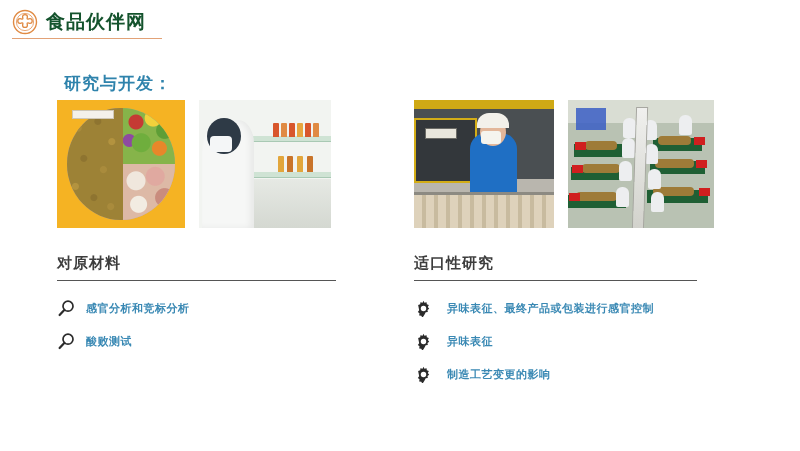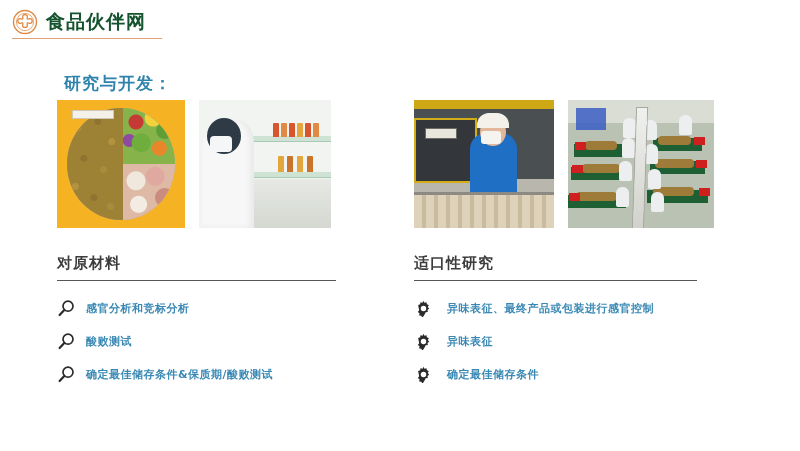--- a/index.html
+++ b/index.html
@@ -371,29 +371,20 @@
     <div class="bullet">
       <span class="bullet-icon">
         <svg viewBox="0 0 19 19" width="19" height="19" aria-hidden="true">
           <circle cx="11" cy="7.2" r="5" fill="none" stroke="#2b2b2b" stroke-width="1.7"></circle>
           <line x1="7.3" y1="10.9" x2="2.6" y2="16" stroke="#2b2b2b" stroke-width="2.2" stroke-linecap="round"></line>
         </svg>
       </span>
       <span class="bullet-text">酸败测试</span>
     </div>
 
-    <div class="bullet">
-      <span class="bullet-icon">
-        <svg viewBox="0 0 19 19" width="19" height="19" aria-hidden="true">
-          <circle cx="11" cy="7.2" r="5" fill="none" stroke="#2b2b2b" stroke-width="1.7"></circle>
-          <line x1="7.3" y1="10.9" x2="2.6" y2="16" stroke="#2b2b2b" stroke-width="2.2" stroke-linecap="round"></line>
-        </svg>
-      </span>
-      <span class="bullet-text">确定最佳储存条件&amp;保质期/酸败测试</span>
-    </div>
 
   </div>
 </div>
 
 <div class="column col-right">
 
   <div class="photo-row">
 
     <div class="photo photo-3">
       <div class="fac-bg"></div>
@@ -473,17 +464,17 @@
       <span class="bullet-text">异味表征</span>
     </div>
 
     <div class="bullet">
       <span class="bullet-icon">
         <svg viewBox="0 0 20 20" width="17" height="17" aria-hidden="true">
           <path fill="#2b2b2b" d="M10 0.8l1.1 2.3 2.5-.5.3 2.5 2.4.9-1.2 2.2 1.6 2-2 1.5.4 2.5-2.5.2-1.2 2.3L10 19.2l-1.4 1.5-1.2-2.3-2.5-.2.4-2.5-2-1.5 1.6-2L3.7 6l2.4-.9.3-2.5 2.5.5z"></path>
           <circle cx="10" cy="10" r="3.2" fill="#ffffff"></circle>
         </svg>
       </span>
-      <span class="bullet-text">确定最佳储存条件</span>
+      <span class="bullet-text">制造工艺变更的影响</span>
     </div>
 
   </div>
 </div>
 
 </body></html>

